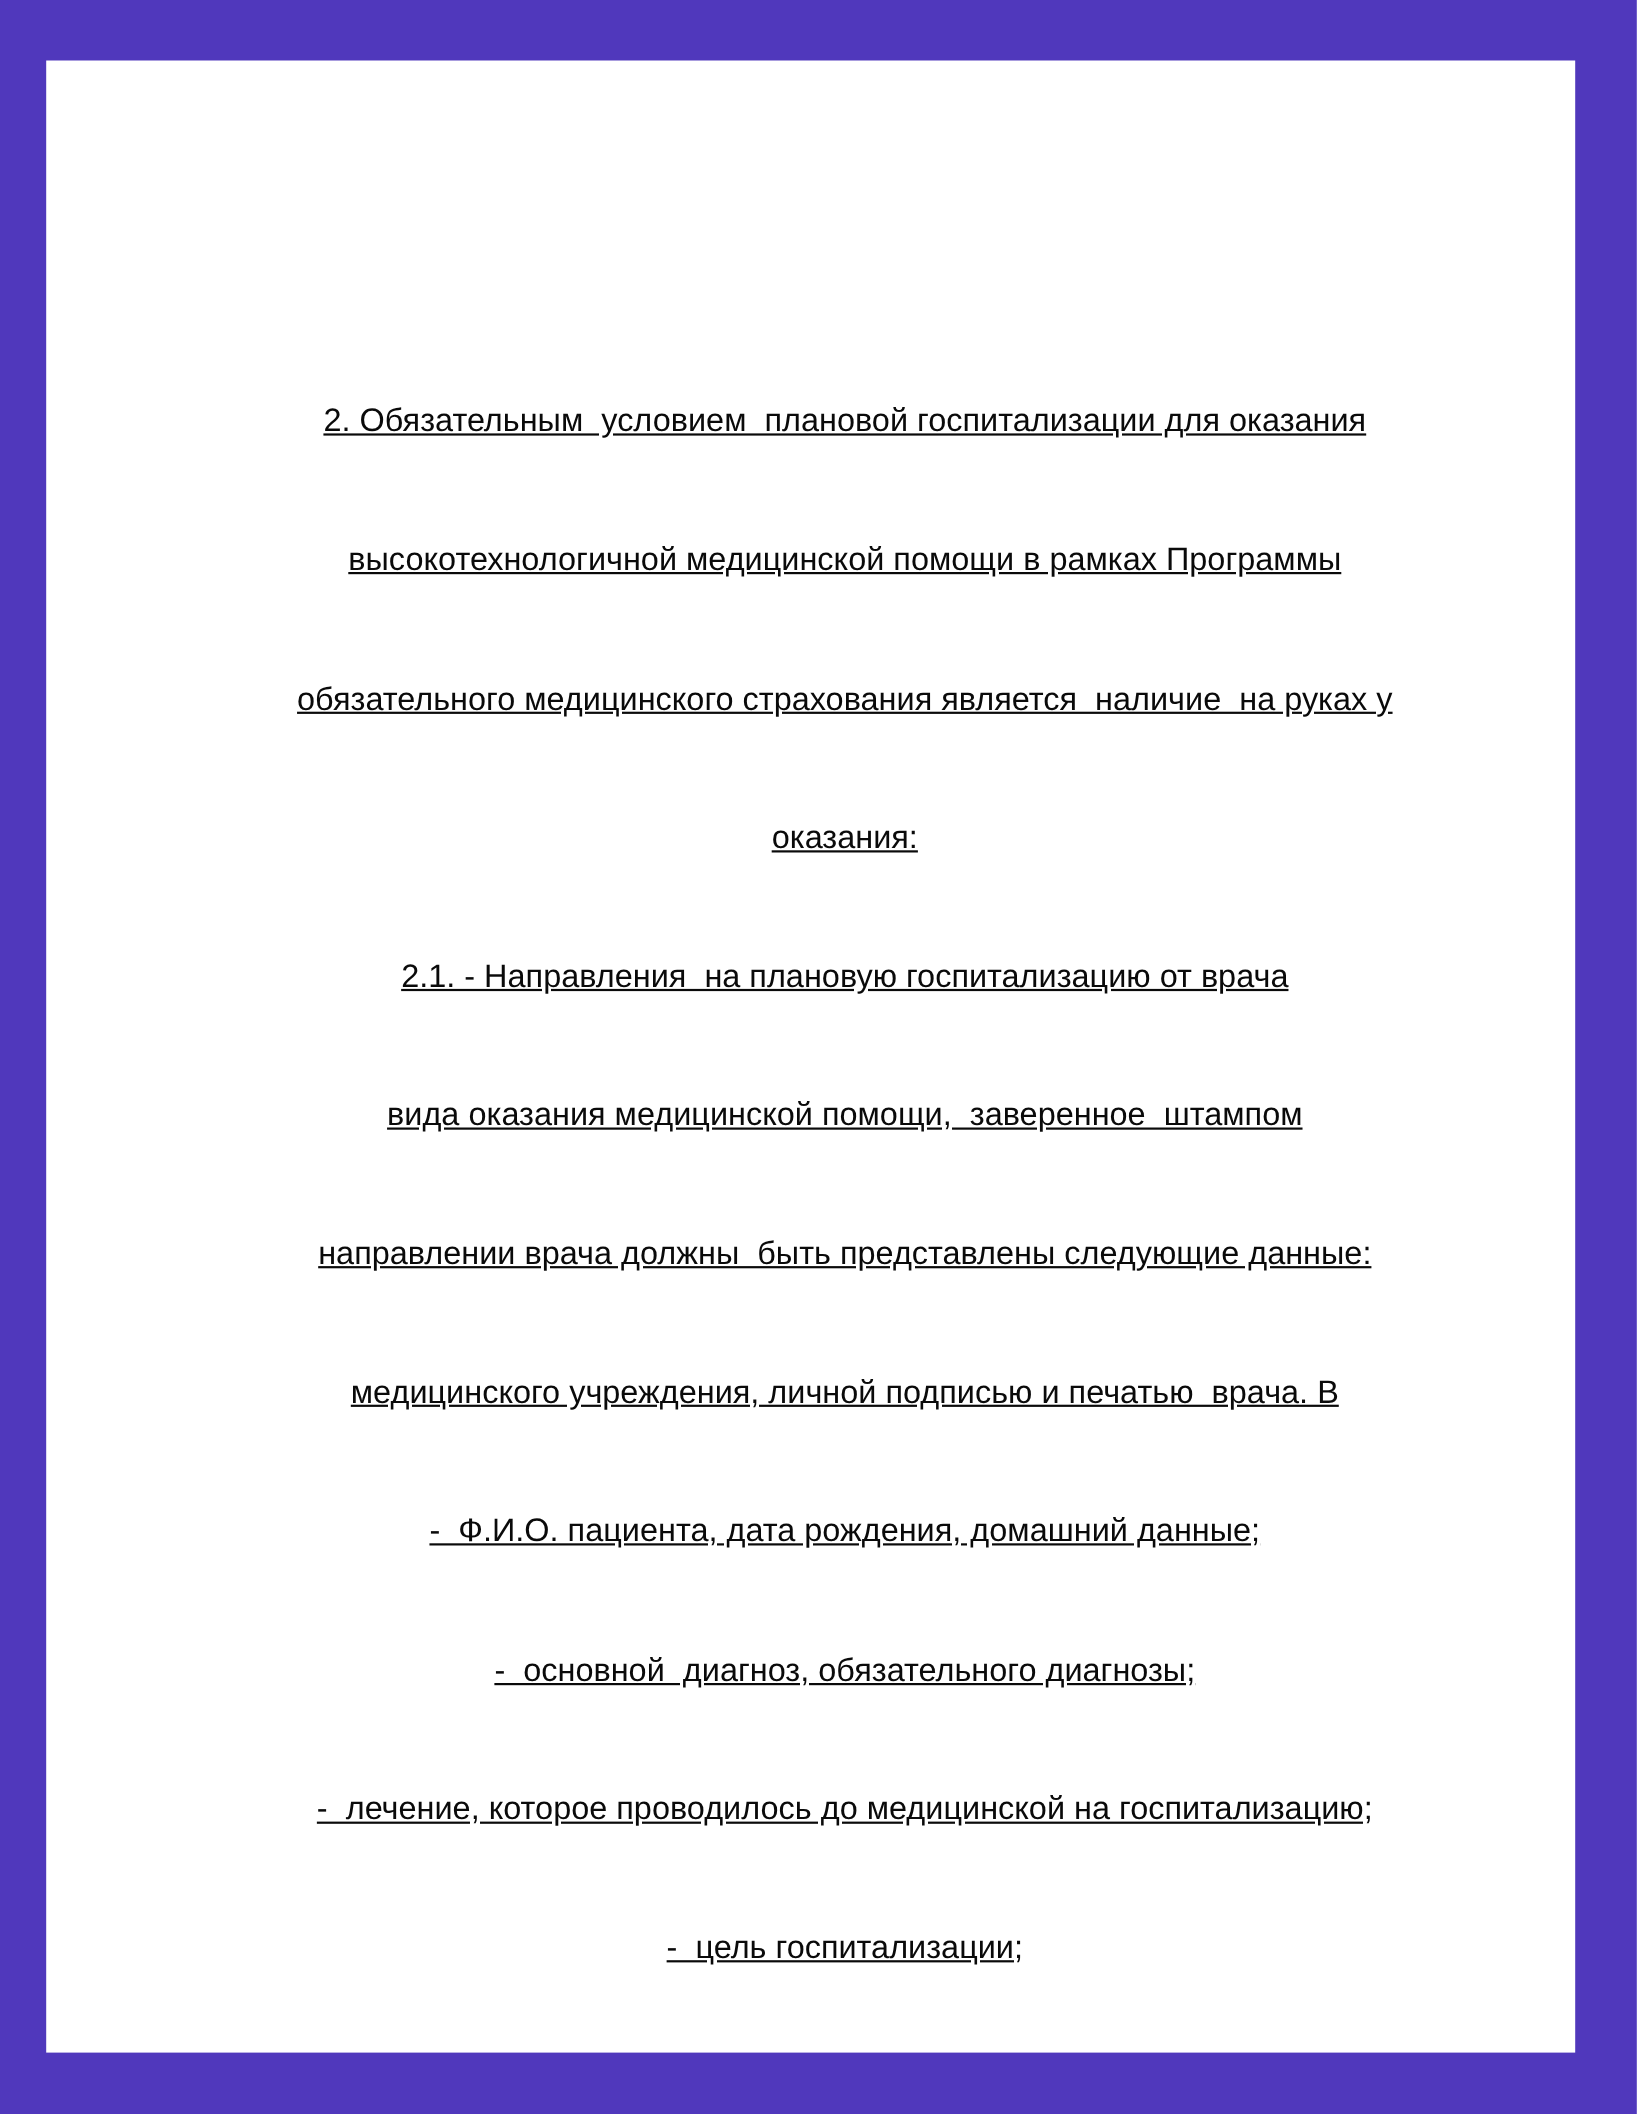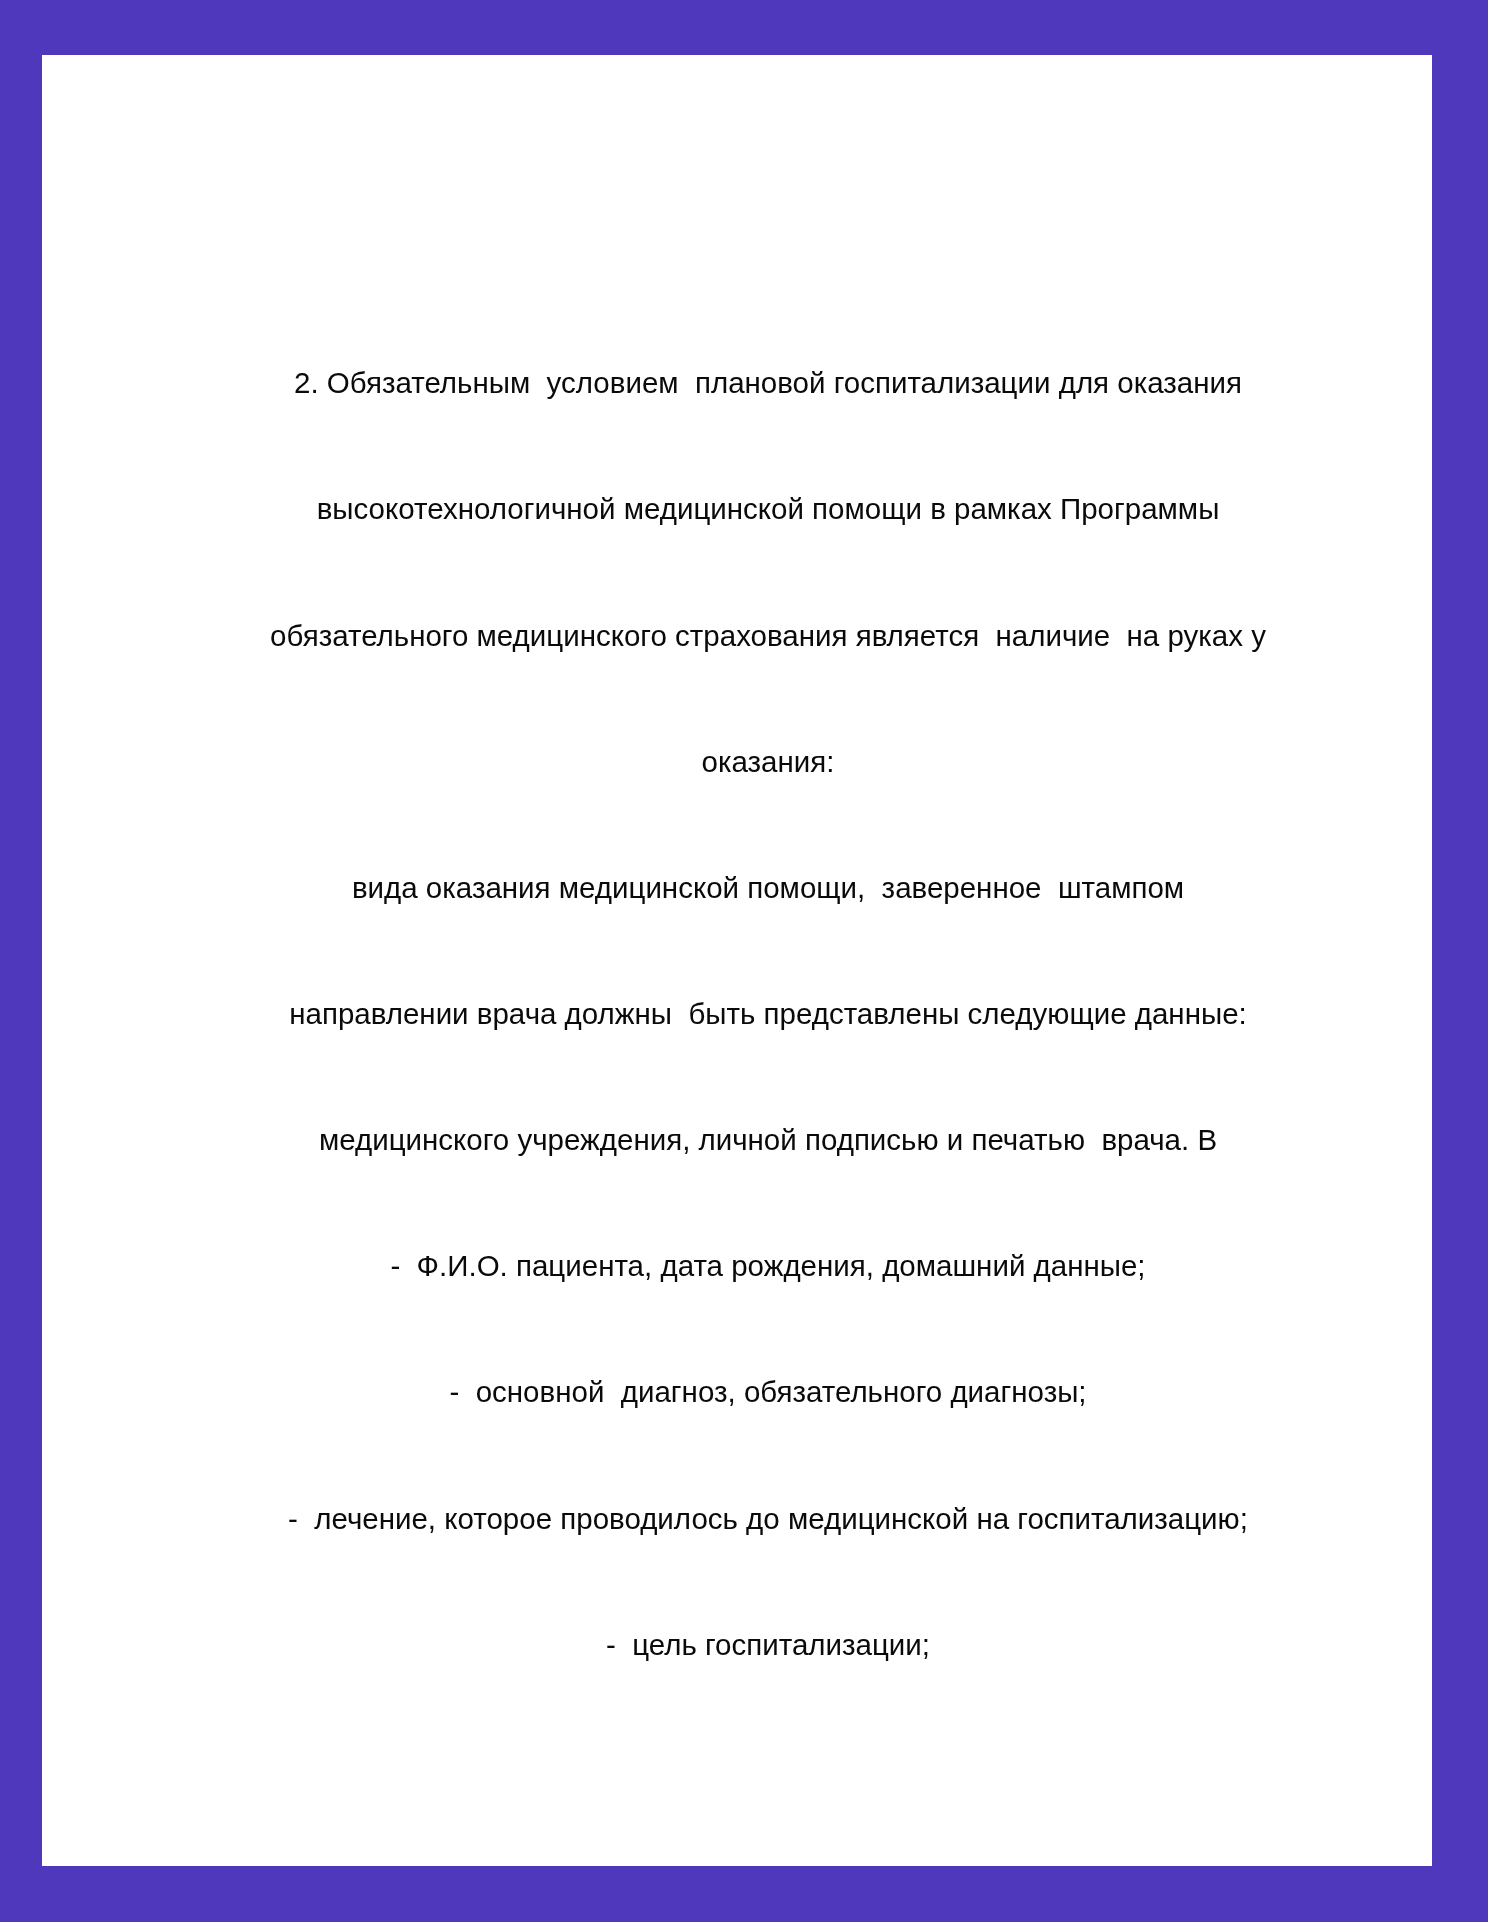--- a/index.html
+++ b/index.html
@@ -29,34 +29,35 @@
       width: 1260px;
       font-size: 29.5px;
       line-height: 42.05px;
       text-align: center;
       white-space: pre;
     }
     .line {
       display: block;
       height: 42.05px;
     }
-    .black { color: #0A0A0A; }
+    .black { color: #0A0A0A; text-decoration: underline; }
   </style>
 </head>
 <body>
 
 <div class="panel"></div>
 
 <div class="content">
   
   <div>
     <span class="line black">2. Обязательным  условием  плановой госпитализации для оказания</span>
     <span class="line black">высокотехнологичной медицинской помощи в рамках Программы</span>
     <span class="line black">обязательного медицинского страхования является  наличие  на руках у</span>
     <span class="line black">оказания:</span>
+    <span class="line black">2.1. - Направления  на плановую госпитализацию от врача</span>
     <span class="line black">вида оказания медицинской помощи,  заверенное  штампом</span>
     <span class="line black">направлении врача должны  быть представлены следующие данные:</span>
     <span class="line black">медицинского учреждения, личной подписью и печатью  врача. В</span>
     <span class="line black">-  Ф.И.О. пациента, дата рождения, домашний данные;</span>
     <span class="line black">-  основной  диагноз, обязательного диагнозы;</span>
     <span class="line black">-  лечение, которое проводилось до медицинской на госпитализацию;</span>
     <span class="line black">-  цель госпитализации;</span>
     
     
     

